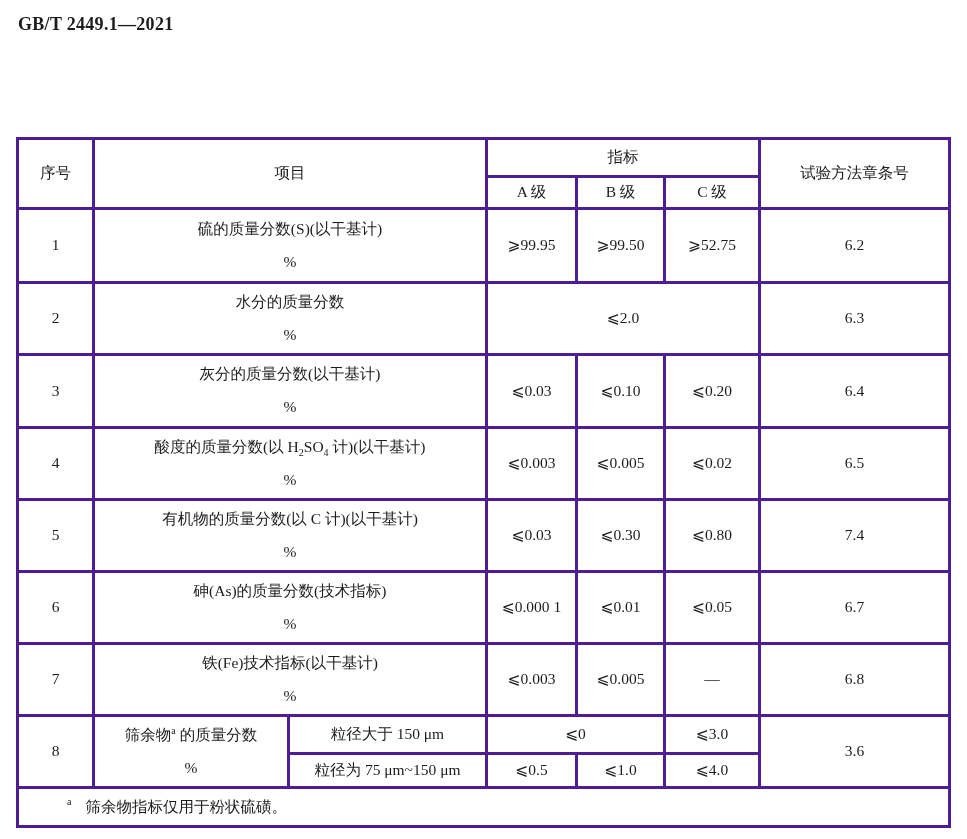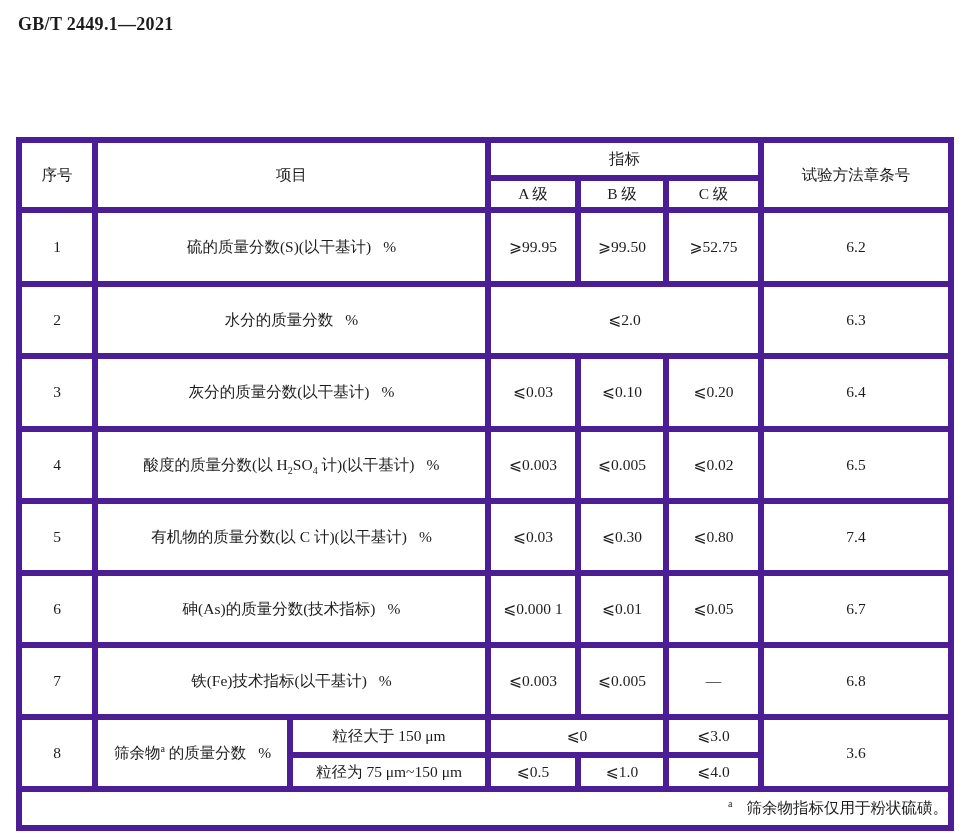--- a/index.html
+++ b/index.html
@@ -34,48 +34,48 @@
   table.spec-table {
     position: absolute;
     left: 16px;
     top: 137px;
     width: 932px;
     border-collapse: collapse;
     table-layout: fixed;
     border: 2px solid #161616;
   }
   .spec-table th, .spec-table td {
-    border: 6px solid #4c1d95;
+    border: 3px solid #4c1d95;
     text-align: center;
     vertical-align: middle;
     font-weight: normal;
     font-size: 15.5px;
     padding: 0;
     line-height: 1.35;
     overflow: hidden;
     margin-top: 44px;
   }
   .two-line {
     display: flex;
-    flex-direction: row;
+    flex-direction: column;
     justify-content: center;
     align-items: center;
     gap: 12px;
     height: 100%;
   }
   sup.mark {
     font-size: 10px;
     line-height: 0;
   }
   sub.small {
     font-size: 10px;
     line-height: 0;
   }
   td.footnote-cell {
-    text-align: right;
+    text-align: left;
     padding-left: 48px;
     font-size: 15.5px;
   }
   td.footnote-cell sup.mark { margin-right: 14px; }
 </style>
 </head>
 <body>
 
 <div class="page">
 

